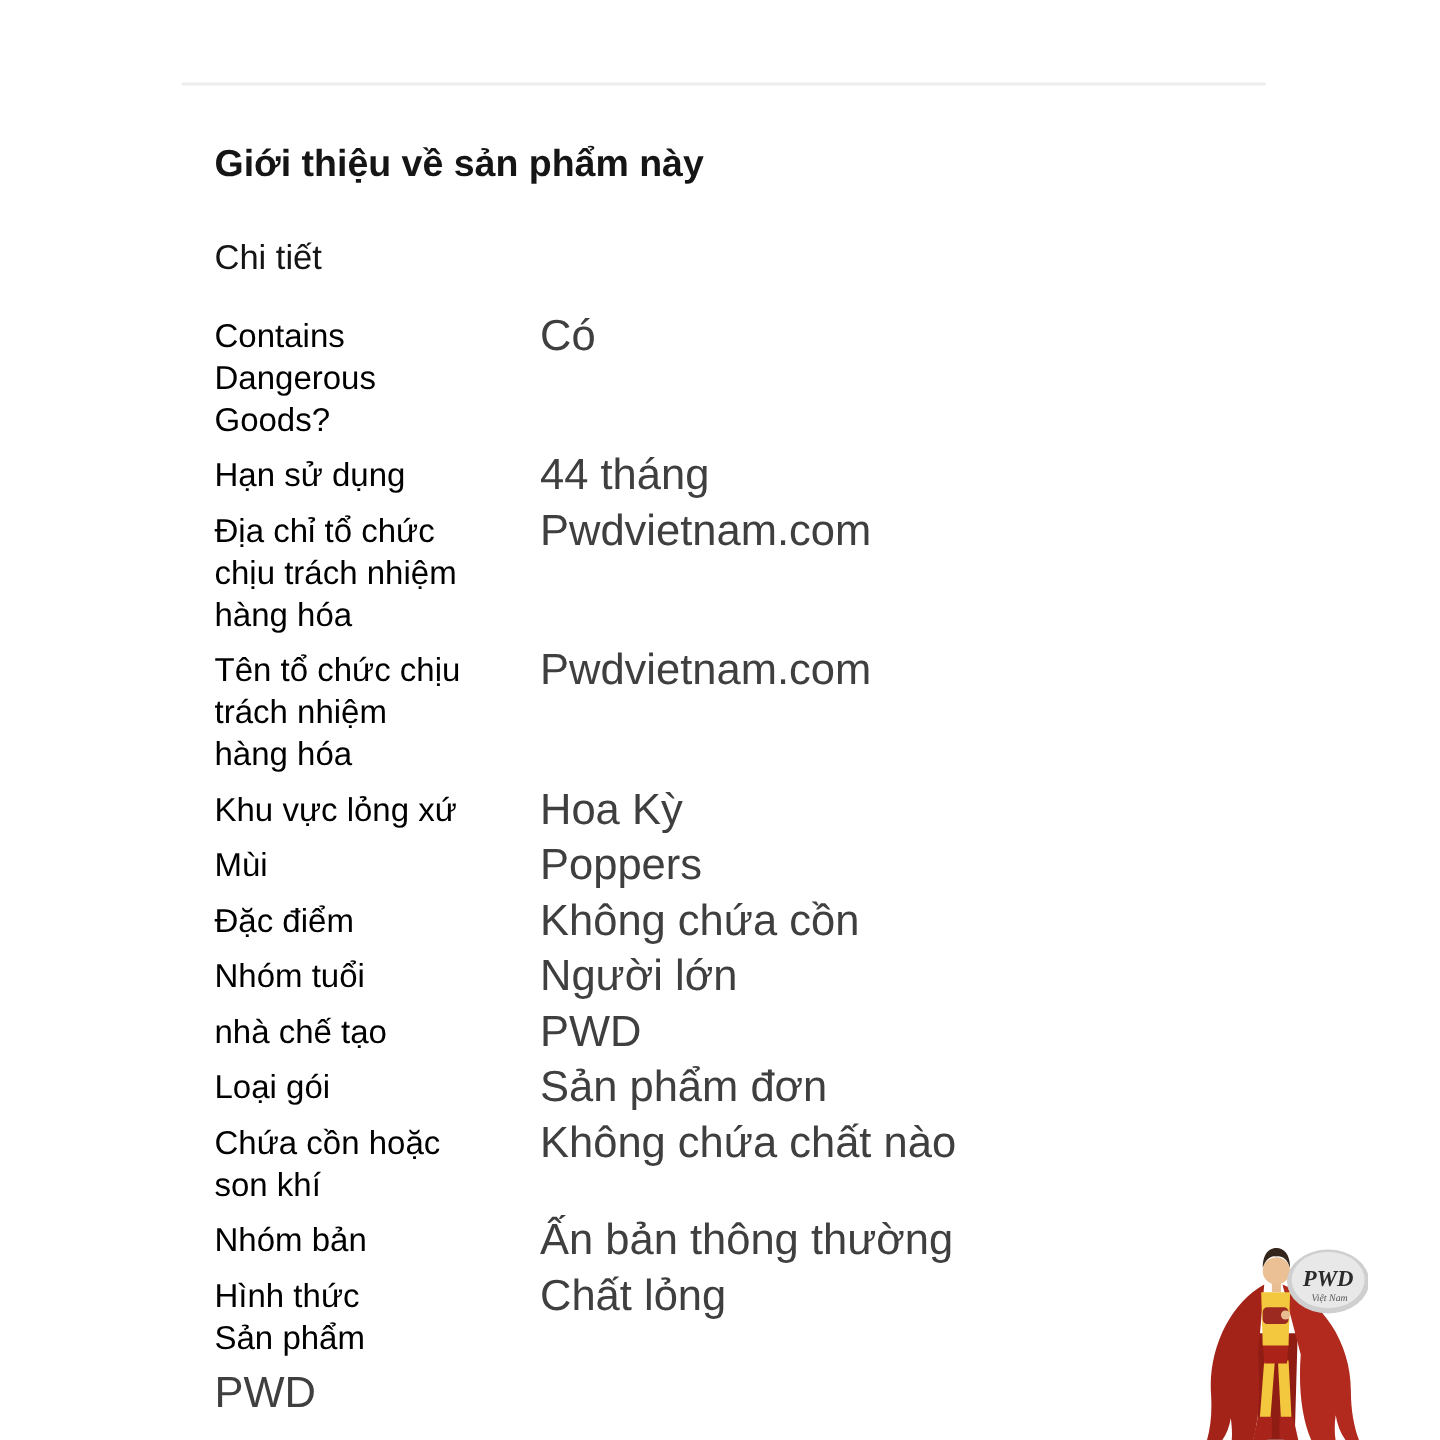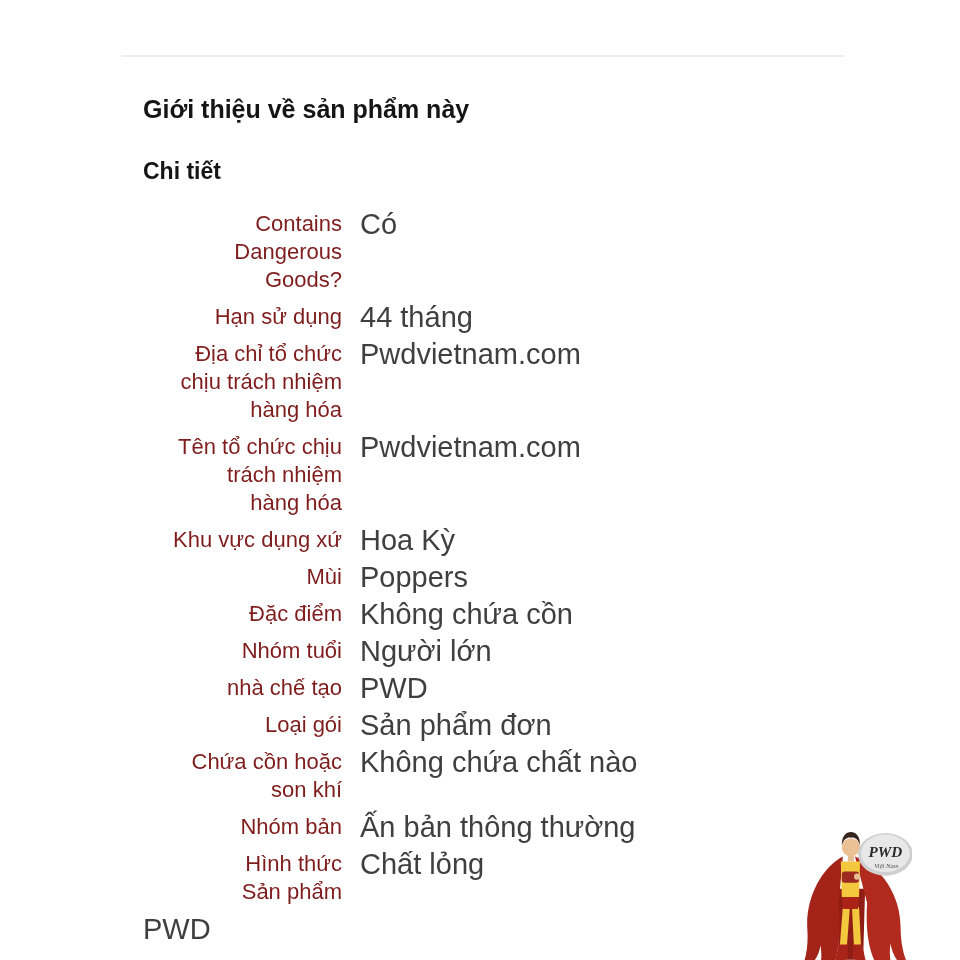--- a/index.html
+++ b/index.html
@@ -3,25 +3,25 @@
 <meta charset="utf-8">
 <style>
   * { margin:0; padding:0; box-sizing:border-box; }
   html,body { width:960px; height:960px; background:#ffffff;
     font-family:"Liberation Sans", sans-serif; }
   .page { position:relative; width:912px; height:960px; background:#fff; overflow:hidden;margin-top:39px; }
   .top-divider { position:absolute; left:121px; top:16px; width:723px; height:2px;
     background:#ededed; border-radius:1px; }
   .content { position:absolute; left:143px; top:55px; width:710px; }
   .page-title { font-size:25px; line-height:30px; font-weight:700; color:#151515; }
-  .section-title { font-size:23px; line-height:28px; font-weight:700; color:#151515; margin-top:33px; }
+  .section-title { font-size:23px; line-height:28px; font-weight:400; color:#151515; margin-top:33px; }
   .details { margin-top:25px; }
   .detail-row { display:grid; grid-template-columns:217px 1fr; margin-bottom:9px; }
-  .detail-label { color:#7f1d1d; font-size:22px; line-height:28px;
-    white-space:pre-line; padding-right:18px;text-align:right; }
+  .detail-label { color:#000000; font-size:22px; line-height:28px;
+    white-space:pre-line; padding-right:18px; }
   .detail-value { color:#3f3f3f; font-size:29px; line-height:28px; }
   .watermark { position:absolute; left:796px; top:789px; width:120px; height:150px; }
   .watermark svg { display:block; width:100%; height:100%; }
 </style>
 </head>
 <body>
 
 <div class="page">
 
   <div class="top-divider"></div>
@@ -47,21 +47,21 @@
 hàng hóa</div>
         <div class="detail-value">Pwdvietnam.com</div>
       </div>
       <div class="detail-row">
         <div class="detail-label">Tên tổ chức chịu
 trách nhiệm
 hàng hóa</div>
         <div class="detail-value">Pwdvietnam.com</div>
       </div>
       <div class="detail-row">
-        <div class="detail-label">Khu vực dụng xứ</div>
+        <div class="detail-label">Khu vực lỏng xứ</div>
         <div class="detail-value">Hoa Kỳ</div>
       </div>
       <div class="detail-row">
         <div class="detail-label">Mùi</div>
         <div class="detail-value">Poppers</div>
       </div>
       <div class="detail-row">
         <div class="detail-label">Đặc điểm</div>
         <div class="detail-value">Không chứa cồn</div>
       </div>

